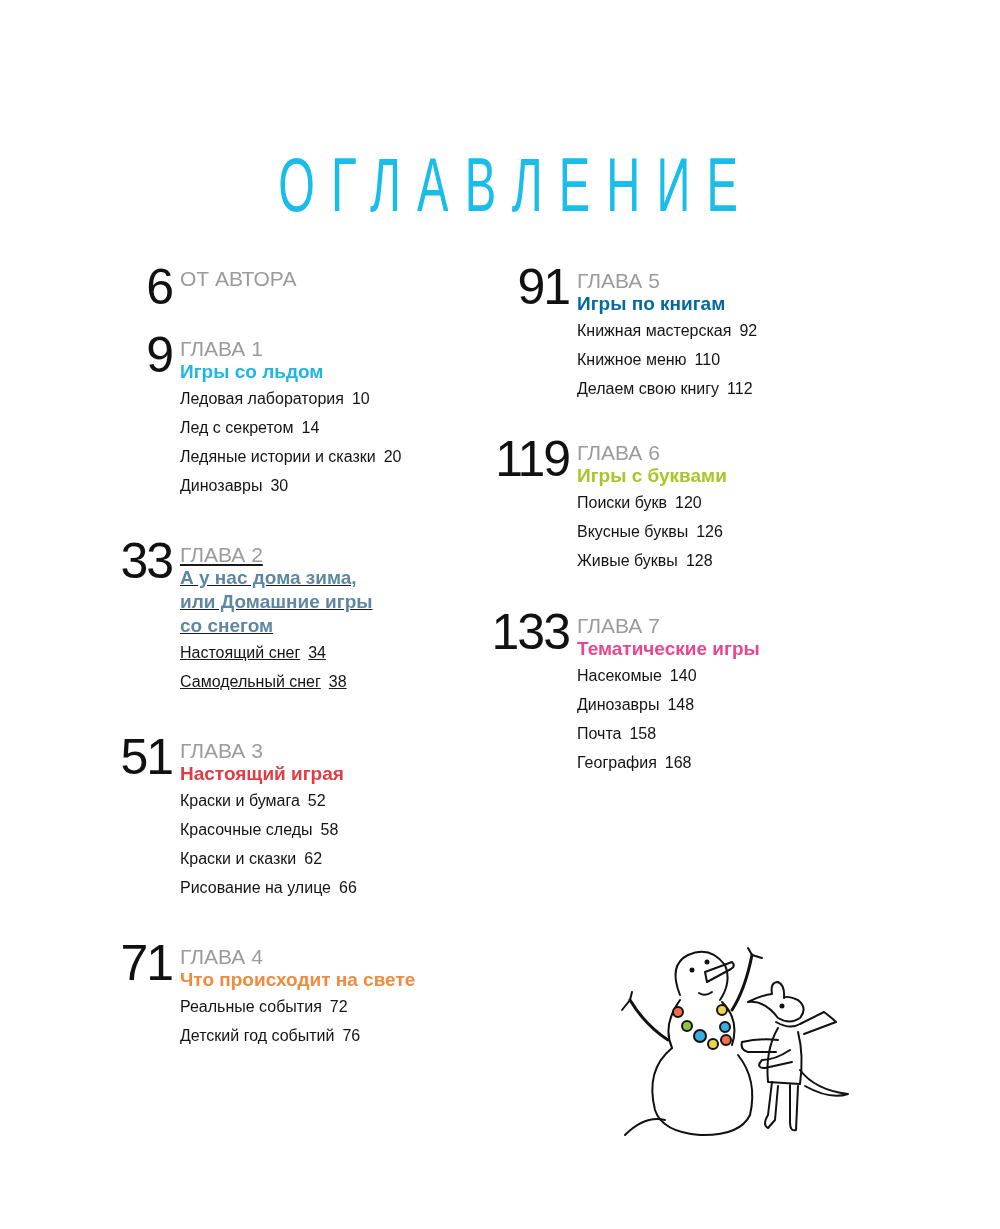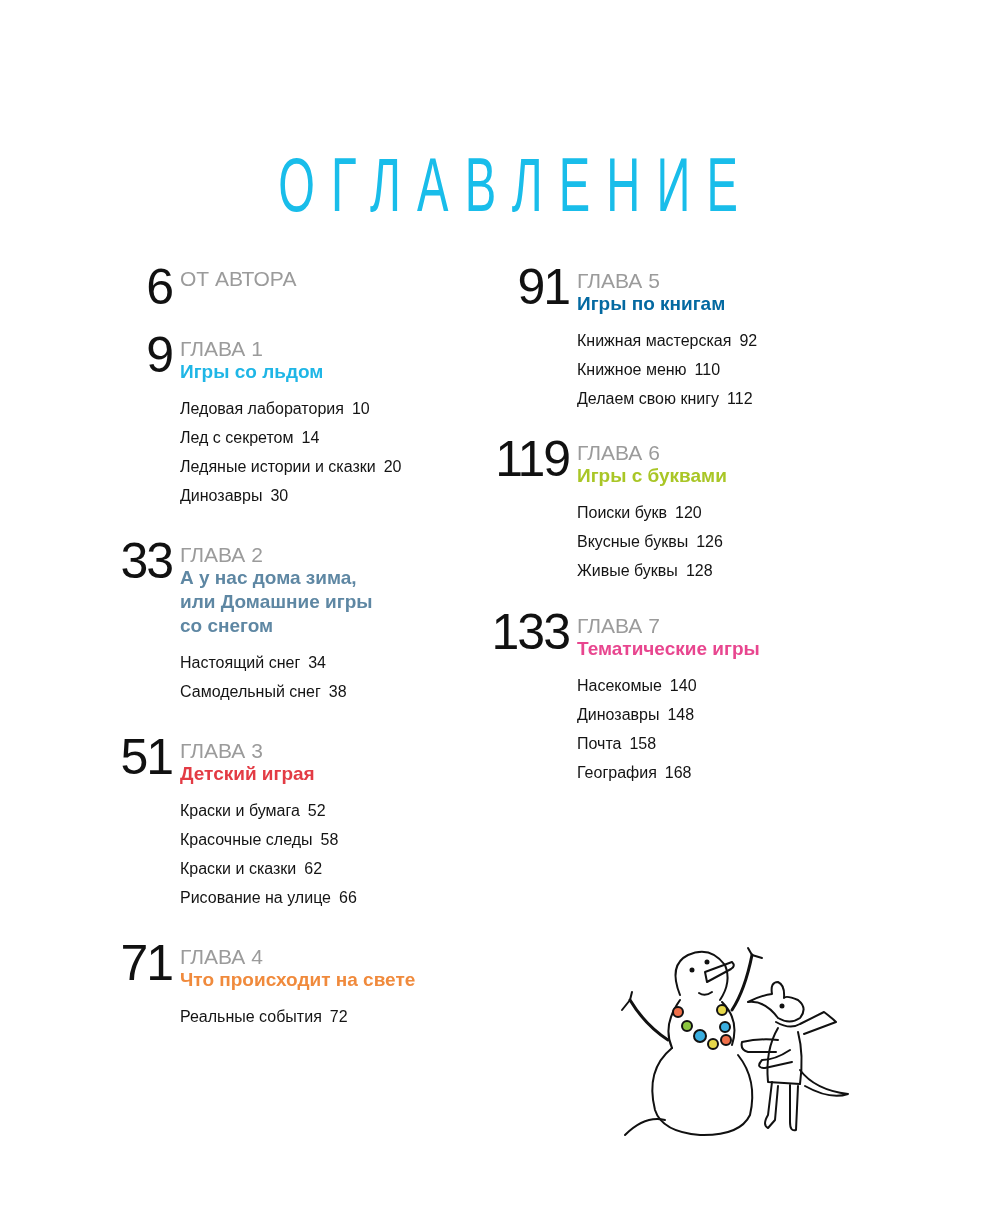--- a/index.html
+++ b/index.html
@@ -7,21 +7,21 @@
          font-family: "Liberation Sans", "DejaVu Sans", sans-serif; color: #1a1a1a; }
   .title { position: absolute; top: 140px; left: 0; width: 1000px; text-align: center;
            font-family: "Liberation Sans Narrow", "Liberation Sans", sans-serif;
            font-size: 76px; letter-spacing: 26px; color: #19bdea; font-weight: normal;
            transform: scaleX(0.62); transform-origin: 500px 0; line-height: 90px; margin: 0; padding-left: 26px; }
   .chapter { position: absolute; }
   .pg { position: absolute; right: 100%; margin-right: 8px; top: -8px;
         font-size: 50px; line-height: 50px; color: #111; font-weight: normal; letter-spacing: -2px; white-space: nowrap; }
   .label { font-size: 21px; color: #9b9b9b; line-height: 22px; white-space: nowrap; }
   .ctitle { font-size: 19px; font-weight: bold; line-height: 24px; white-space: nowrap; }
-  .items { margin-top: 10px; }
+  .items { margin-top: 0; }
   .item { font-size: 16px; line-height: 29px; color: #141414; white-space: nowrap; }
   .item .n { margin-left: 8px; }
   .illus { position: absolute; left: 600px; top: 910px; width: 260px; height: 240px; }
 </style>
 </head>
 <body>
 
 <h1 class="title">ОГЛАВЛЕНИЕ</h1>
 
 <div class="chapter" style="left:180px; top:268px;">
@@ -34,52 +34,53 @@
   <div class="label">ГЛАВА 1</div>
   <div class="ctitle" style="color:#1fb6e6">Игры со льдом</div>
   <div class="items">
     <div class="item"><span>Ледовая лаборатория</span><span class="n">10</span></div>
     <div class="item"><span>Лед с секретом</span><span class="n">14</span></div>
     <div class="item"><span>Ледяные истории и сказки</span><span class="n">20</span></div>
     <div class="item"><span>Динозавры</span><span class="n">30</span></div>
   </div>
 </div>
 
-<div class="chapter" style="left:180px; top:544px;">
+<div class="chapter" style="left:180px; top:544px;text-decoration:underline;">
   <span class="pg">33</span>
   <div class="label">ГЛАВА 2</div>
   <div>
     <div class="ctitle" style="color:#5e87a3">А у нас дома зима,</div>
     <div class="ctitle" style="color:#5e87a3">или Домашние игры</div>
     <div class="ctitle" style="color:#5e87a3">со снегом</div>
   </div>
   <div class="items">
     <div class="item"><span>Настоящий снег</span><span class="n">34</span></div>
     <div class="item"><span>Самодельный снег</span><span class="n">38</span></div>
   </div>
 </div>
 
 <div class="chapter" style="left:180px; top:740px;">
   <span class="pg">51</span>
   <div class="label">ГЛАВА 3</div>
-  <div class="ctitle" style="color:#e33b44">Детский играя</div>
+  <div class="ctitle" style="color:#e33b44">Настоящий играя</div>
   <div class="items">
     <div class="item"><span>Краски и бумага</span><span class="n">52</span></div>
     <div class="item"><span>Красочные следы</span><span class="n">58</span></div>
     <div class="item"><span>Краски и сказки</span><span class="n">62</span></div>
     <div class="item"><span>Рисование на улице</span><span class="n">66</span></div>
   </div>
 </div>
 
 <div class="chapter" style="left:180px; top:946px;">
   <span class="pg">71</span>
   <div class="label">ГЛАВА 4</div>
   <div class="ctitle" style="color:#f08a3c">Что происходит на свете</div>
   <div class="items">
     <div class="item"><span>Реальные события</span><span class="n">72</span></div>
+    <div class="item"><span>Детский год событий</span><span class="n">76</span></div>
   </div>
 </div>
 
 <div class="chapter" style="left:577px; top:270px;">
   <span class="pg">91</span>
   <div class="label">ГЛАВА 5</div>
   <div class="ctitle" style="color:#0369a1">Игры по книгам</div>
   <div class="items">
     <div class="item"><span>Книжная мастерская</span><span class="n">92</span></div>
     <div class="item"><span>Книжное меню</span><span class="n">110</span></div>

